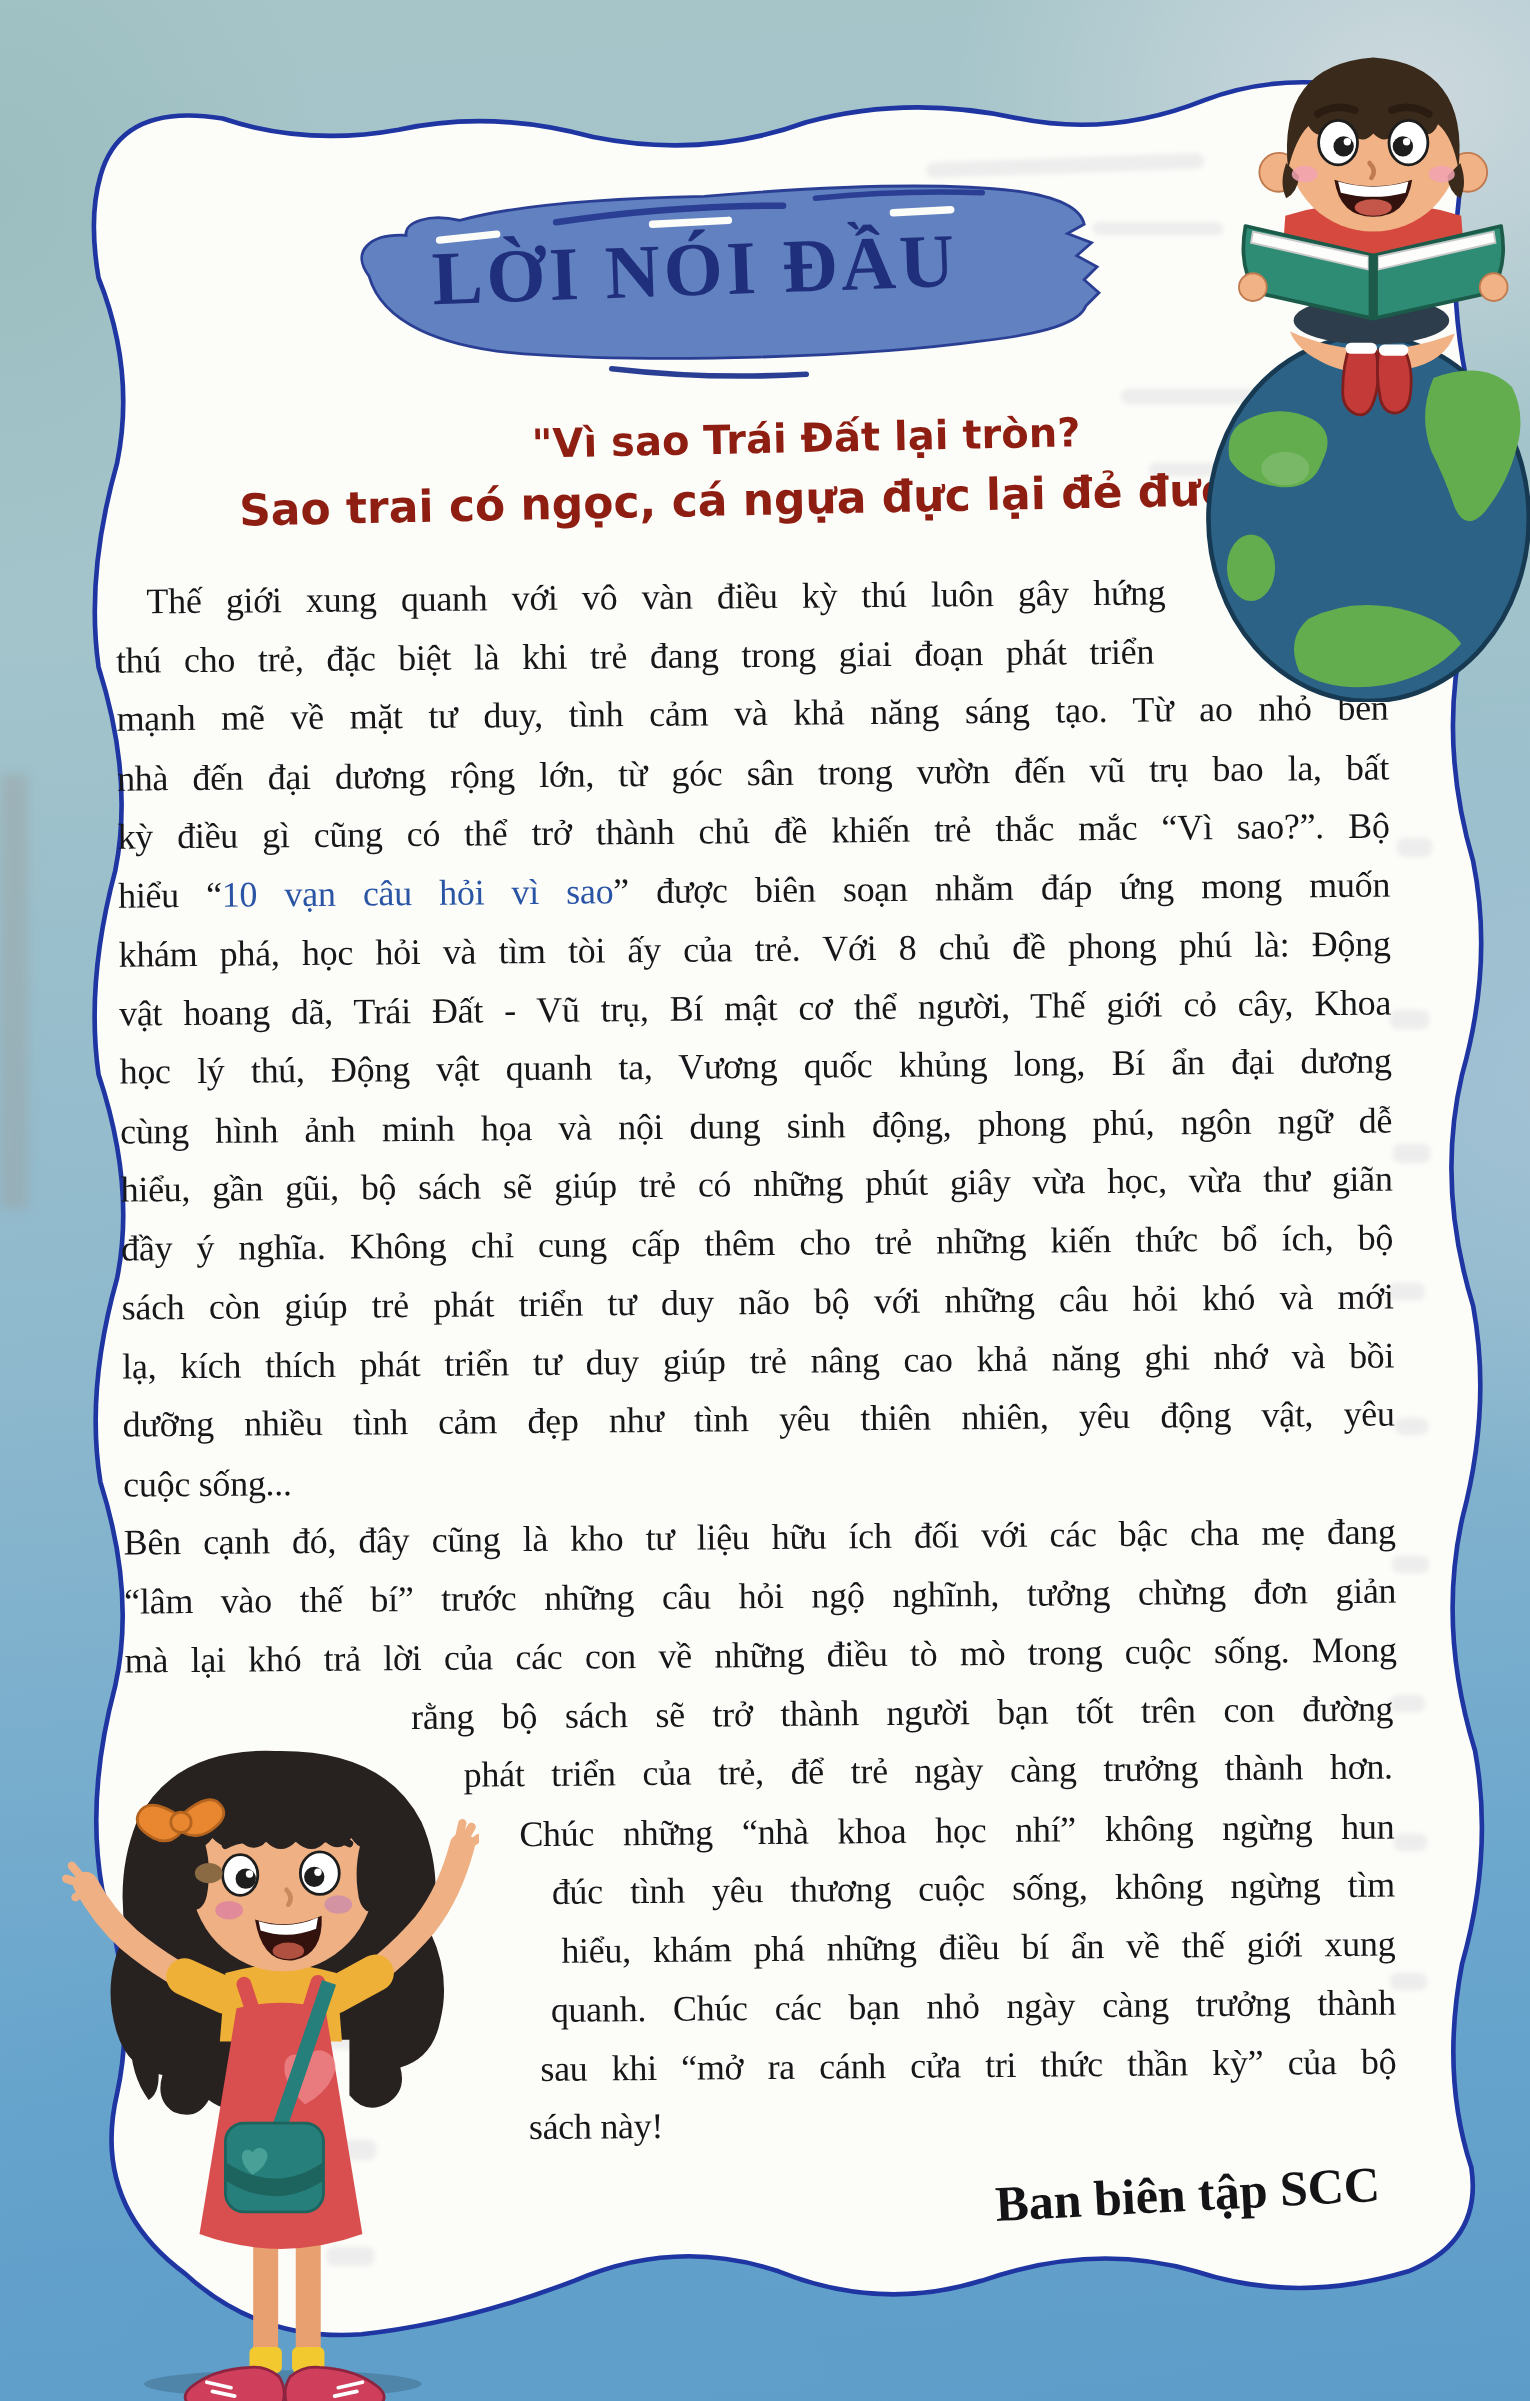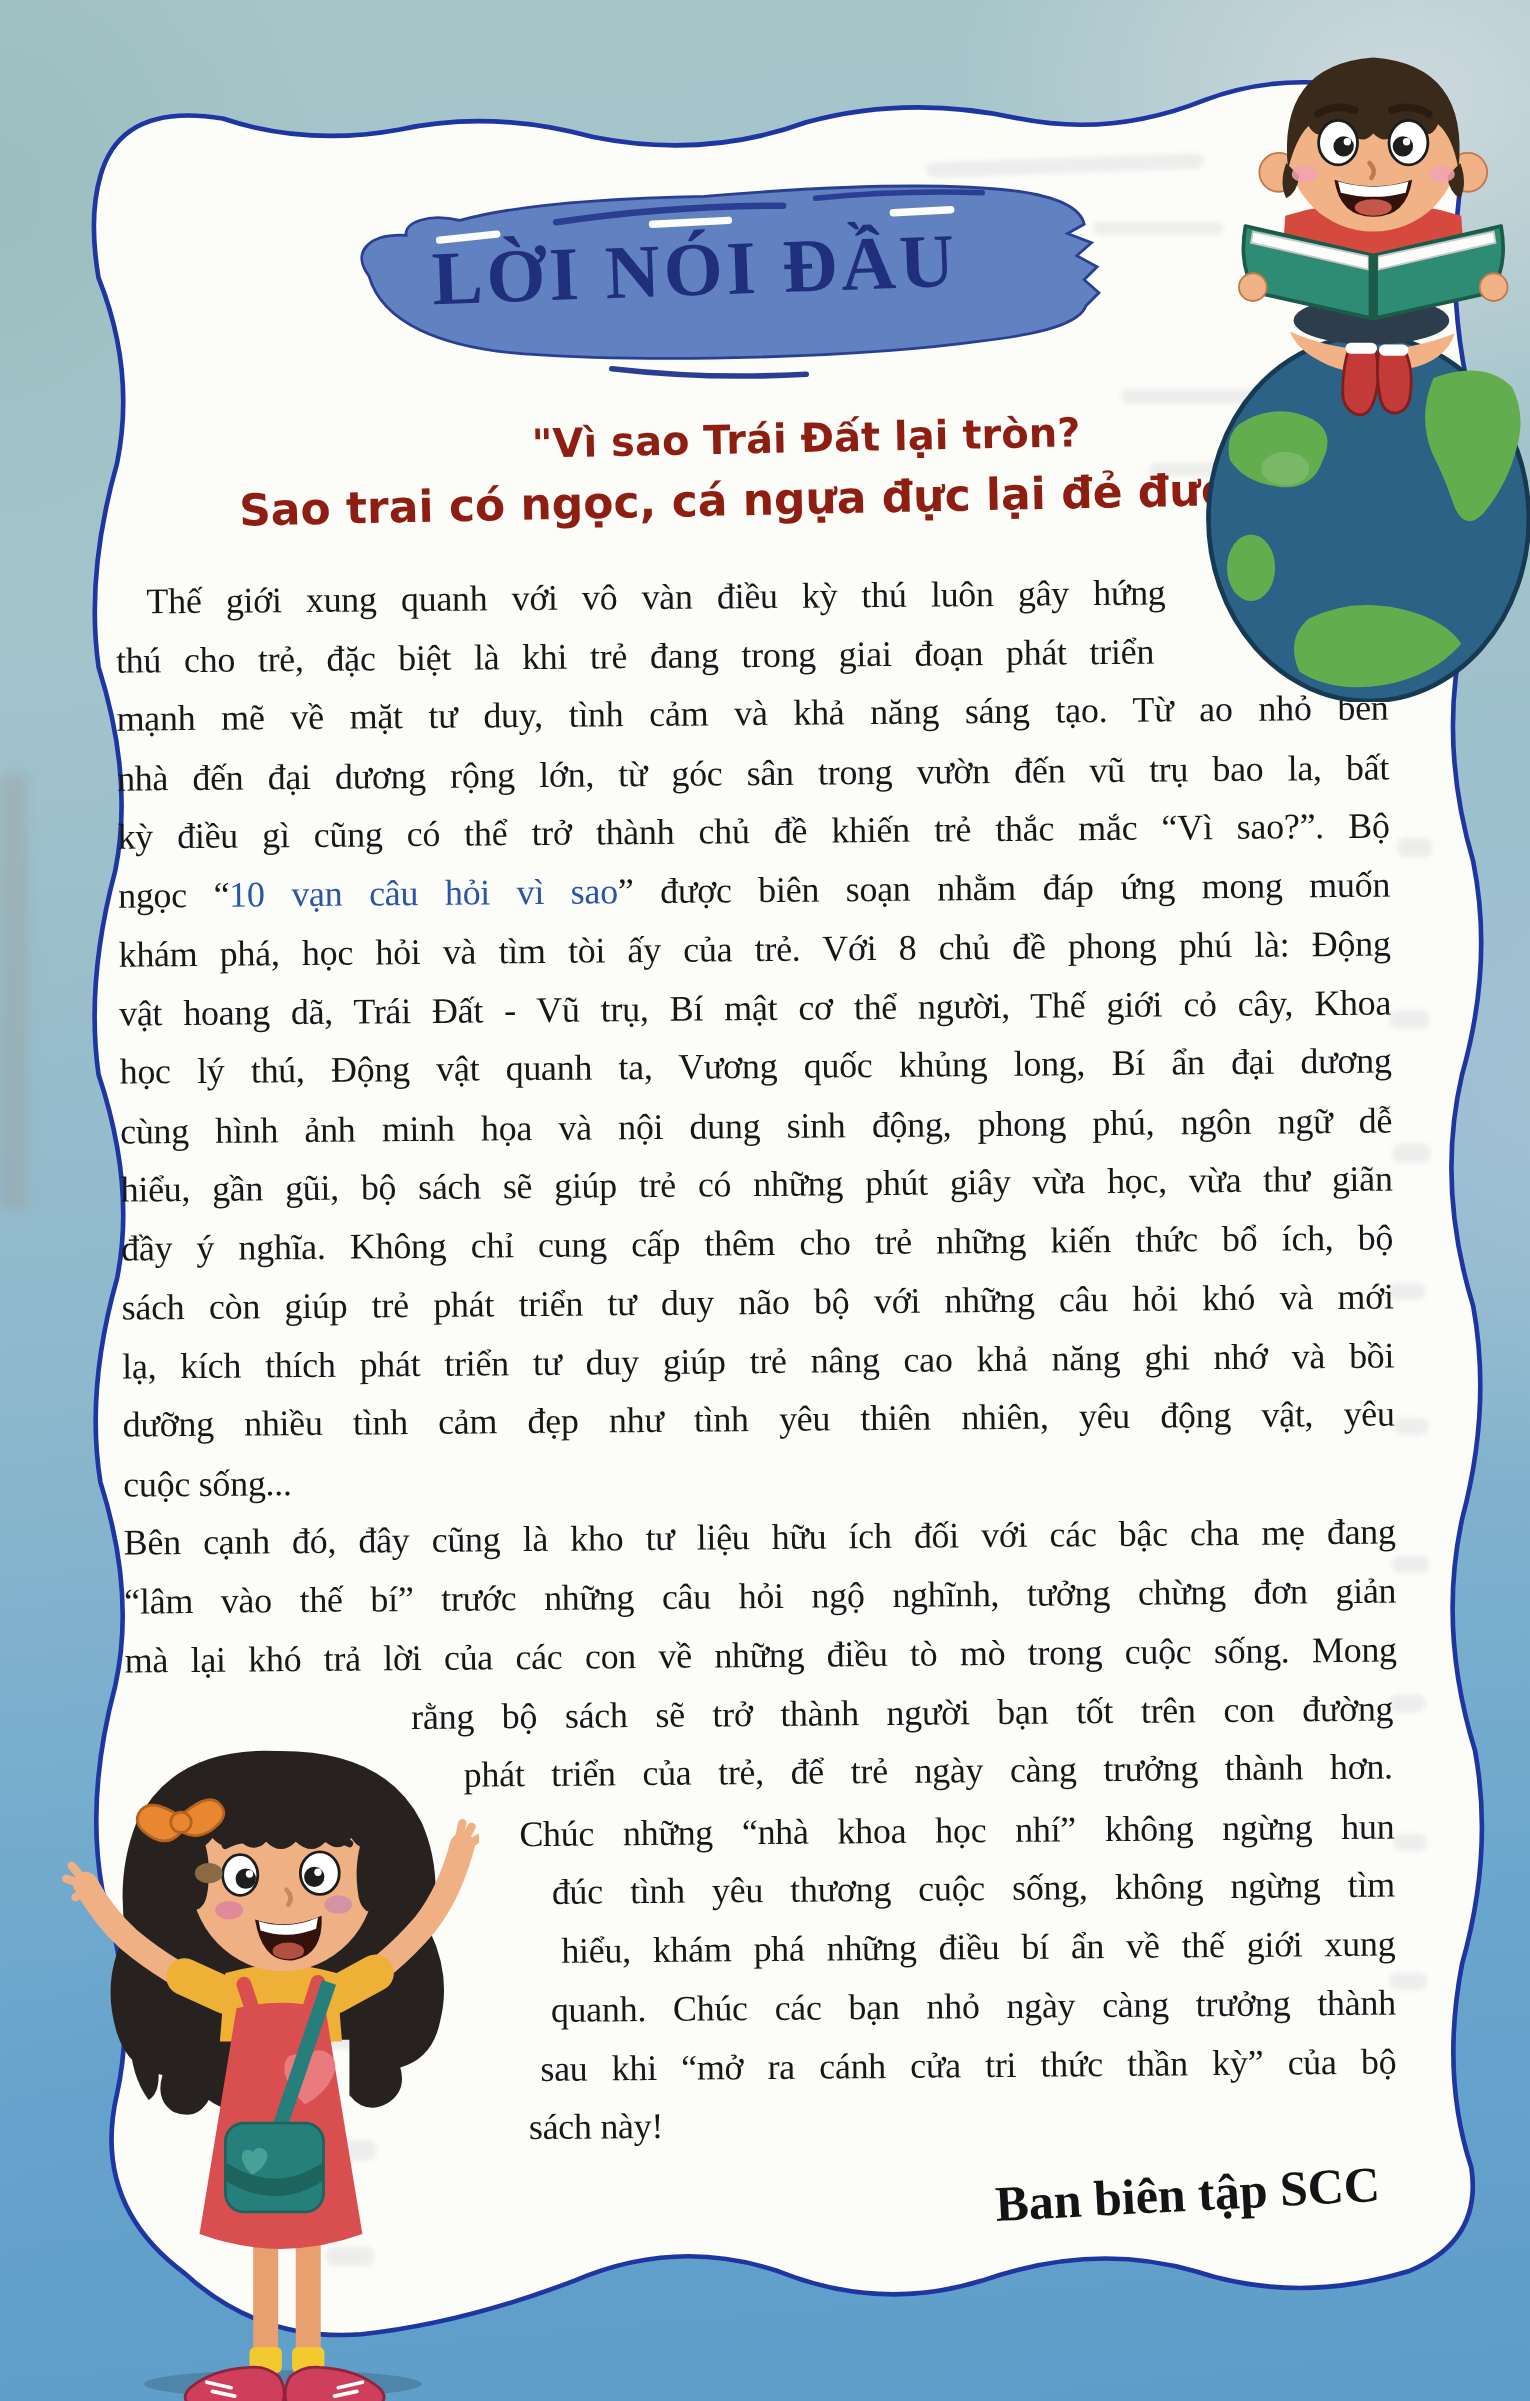--- a/index.html
+++ b/index.html
@@ -99,21 +99,21 @@
   <div class="page-title">LỜI NÓI ĐẦU</div>
   <div class="quote q1">"Vì sao Trái Đất lại tròn?</div>
   <div class="quote q2">Sao trai có ngọc, cá ngựa đực lại đẻ được con?"</div>
 
   <div class="body-text">
     <div class="ln jl" style="left:153px;top:571px;width:1019px">Thế giới xung quanh với vô vàn điều kỳ thú luôn gây hứng</div>
     <div class="ln jl" style="left:122px;top:630px;width:1038px">thú cho trẻ, đặc biệt là khi trẻ đang trong giai đoạn phát triển</div>
     <div class="ln jl" style="left:122px;top:688px;width:1272px">mạnh mẽ về mặt tư duy, tình cảm và khả năng sáng tạo. Từ ao nhỏ bên</div>
     <div class="ln jl" style="left:122px;top:748px;width:1272px">nhà đến đại dương rộng lớn, từ góc sân trong vườn đến vũ trụ bao la, bất</div>
     <div class="ln jl" style="left:122px;top:806px;width:1272px">kỳ điều gì cũng có thể trở thành chủ đề khiến trẻ thắc mắc “Vì sao?”. Bộ</div>
-    <div class="ln jl" style="left:122px;top:865px;width:1272px"><span>ngọc “</span><span class="series">10 vạn câu hỏi vì sao</span><span>” được biên soạn nhằm đáp ứng mong muốn</span></div>
+    <div class="ln jl" style="left:122px;top:865px;width:1272px"><span>hiểu “</span><span class="series">10 vạn câu hỏi vì sao</span><span>” được biên soạn nhằm đáp ứng mong muốn</span></div>
     <div class="ln jl" style="left:122px;top:924px;width:1272px">khám phá, học hỏi và tìm tòi ấy của trẻ. Với 8 chủ đề phong phú là: Động</div>
     <div class="ln jl" style="left:122px;top:983px;width:1272px">vật hoang dã, Trái Đất - Vũ trụ, Bí mật cơ thể người, Thế giới cỏ cây, Khoa</div>
     <div class="ln jl" style="left:122px;top:1041px;width:1272px">học lý thú, Động vật quanh ta, Vương quốc khủng long, Bí ẩn đại dương</div>
     <div class="ln jl" style="left:122px;top:1101px;width:1272px">cùng hình ảnh minh họa và nội dung sinh động, phong phú, ngôn ngữ dễ</div>
     <div class="ln jl" style="left:122px;top:1159px;width:1272px">hiểu, gần gũi, bộ sách sẽ giúp trẻ có những phút giây vừa học, vừa thư giãn</div>
     <div class="ln jl" style="left:122px;top:1218px;width:1272px">đầy ý nghĩa. Không chỉ cung cấp thêm cho trẻ những kiến thức bổ ích, bộ</div>
     <div class="ln jl" style="left:122px;top:1277px;width:1272px">sách còn giúp trẻ phát triển tư duy não bộ với những câu hỏi khó và mới</div>
     <div class="ln jl" style="left:122px;top:1336px;width:1272px">lạ, kích thích phát triển tư duy giúp trẻ nâng cao khả năng ghi nhớ và bồi</div>
     <div class="ln jl" style="left:122px;top:1394px;width:1272px">dưỡng nhiều tình cảm đẹp như tình yêu thiên nhiên, yêu động vật, yêu</div>
     <div class="ln nl" style="left:122px;top:1454px">cuộc sống...</div>

